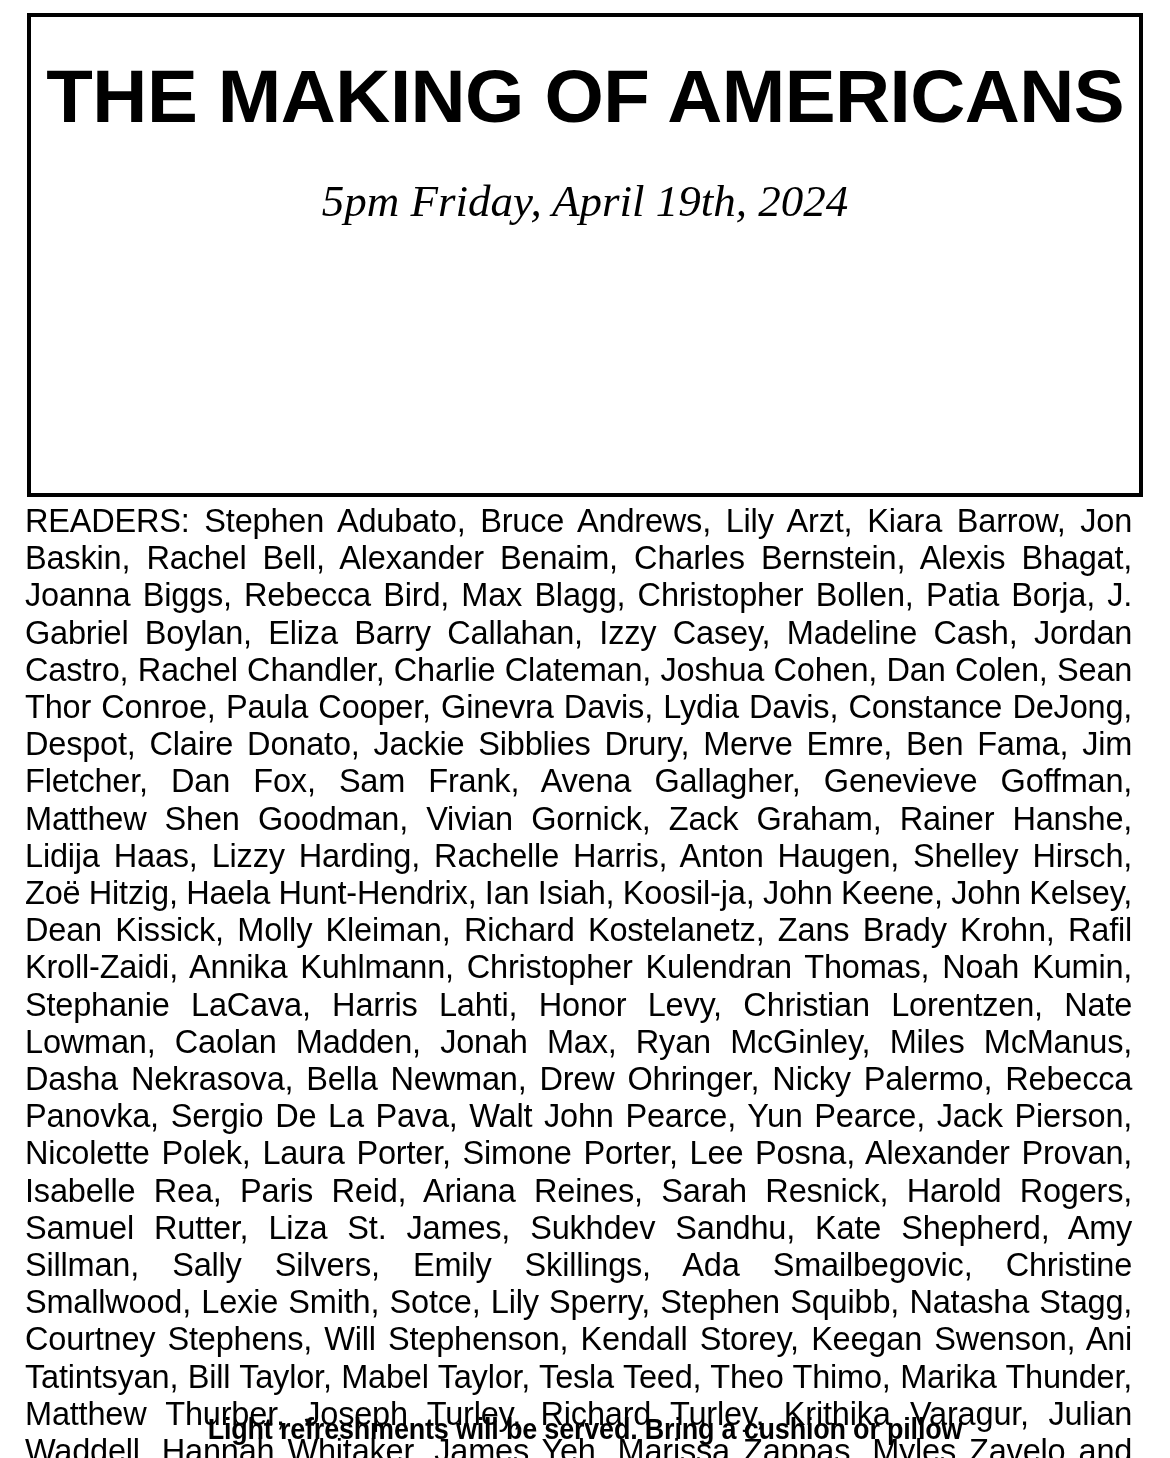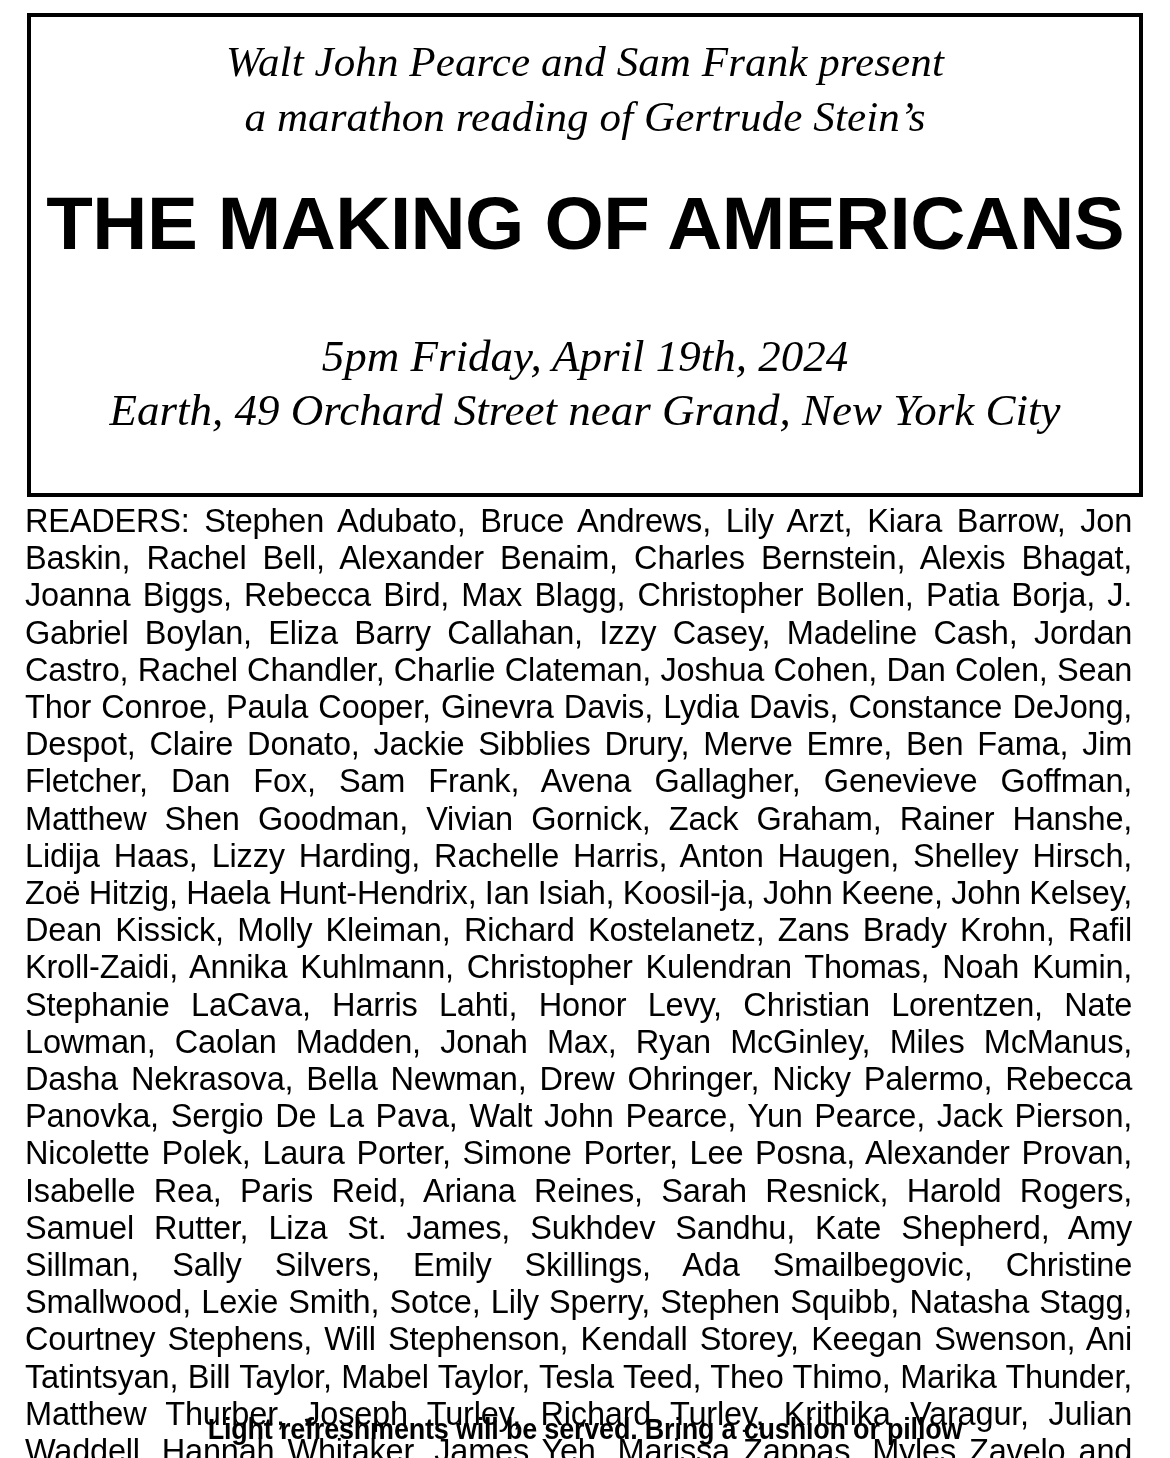--- a/index.html
+++ b/index.html
@@ -64,21 +64,20 @@
     margin-top: 38px;
     width: 100%;
   }
 
   .when-line {
     font-family: "Liberation Serif", "DejaVu Serif", serif;
     font-style: italic;
     font-size: 45px;
     line-height: 53px;
     white-space: nowrap;
-    margin-top: 28px;
   }
 
   .when-line.small {
     font-size: 38px;
     line-height: 46px;
   }
 
   .venue-line {
     font-family: "Liberation Serif", "DejaVu Serif", serif;
     font-style: italic;
@@ -119,30 +118,25 @@
     transform: scaleX(0.93);
   }
 </style>
 </head>
 <body>
 
 <div id="poster">
 
   <div class="header-box">
 
-    <div class="presenter-block">
-      <div class="presenter-line">Walt John Pearce and Sam Frank present</div>
-      <div class="presenter-line">a marathon reading of Gertrude Stein’s</div>
-    </div>
 
     <div class="poster-title">THE MAKING OF AMERICANS</div>
 
     <div class="when-block">
       <div class="when-line">5pm Friday, April 19th, 2024</div>
-      <div class="venue-line">Earth, 49 Orchard Street near Grand, New York City</div>
     </div>
 
   </div>
 
   <div class="readers-block">READERS: Stephen Adubato, Bruce Andrews, Lily Arzt, Kiara Barrow, Jon Baskin, Rachel Bell, Alexander Benaim, Charles Bernstein, Alexis Bhagat, Joanna Biggs, Rebecca Bird, Max Blagg, Christopher Bollen, Patia Borja, J. Gabriel Boylan, Eliza Barry Callahan, Izzy Casey, Madeline Cash, Jordan Castro, Rachel Chandler, Charlie Clateman, Joshua Cohen, Dan Colen, Sean Thor Conroe, Paula Cooper, Ginevra Davis, Lydia Davis, Constance DeJong, Despot, Claire Donato, Jackie Sibblies Drury, Merve Emre, Ben Fama, Jim Fletcher, Dan Fox, Sam Frank, Avena Gallagher, Genevieve Goffman, Matthew Shen Goodman, Vivian Gornick, Zack Graham, Rainer Hanshe, Lidija Haas, Lizzy Harding, Rachelle Harris, Anton Haugen, Shelley Hirsch, Zoë Hitzig, Haela Hunt-Hendrix, Ian Isiah, Koosil-ja, John Keene, John Kelsey, Dean Kissick, Molly Kleiman, Richard Kostelanetz, Zans Brady Krohn, Rafil Kroll-Zaidi, Annika Kuhlmann, Christopher Kulendran Thomas, Noah Kumin, Stephanie LaCava, Harris Lahti, Honor Levy, Christian Lorentzen, Nate Lowman, Caolan Madden, Jonah Max, Ryan McGinley, Miles McManus, Dasha Nekrasova, Bella Newman, Drew Ohringer, Nicky Palermo, Rebecca Panovka, Sergio De La Pava, Walt John Pearce, Yun Pearce, Jack Pierson, Nicolette Polek, Laura Porter, Simone Porter, Lee Posna, Alexander Provan, Isabelle Rea, Paris Reid, Ariana Reines, Sarah Resnick, Harold Rogers, Samuel Rutter, Liza St. James, Sukhdev Sandhu, Kate Shepherd, Amy Sillman, Sally Silvers, Emily Skillings, Ada Smailbegovic, Christine Smallwood, Lexie Smith, Sotce, Lily Sperry, Stephen Squibb, Natasha Stagg, Courtney Stephens, Will Stephenson, Kendall Storey, Keegan Swenson, Ani Tatintsyan, Bill Taylor, Mabel Taylor, Tesla Teed, Theo Thimo, Marika Thunder, Matthew Thurber, Joseph Turley, Richard Turley, Krithika Varagur, Julian Waddell, Hannah Whitaker, James Yeh, Marissa Zappas, Myles Zavelo and others.</div>
 
   <div class="footer-note">Light refreshments will be served. Bring a cushion or pillow</div>
 
 </div>
 

